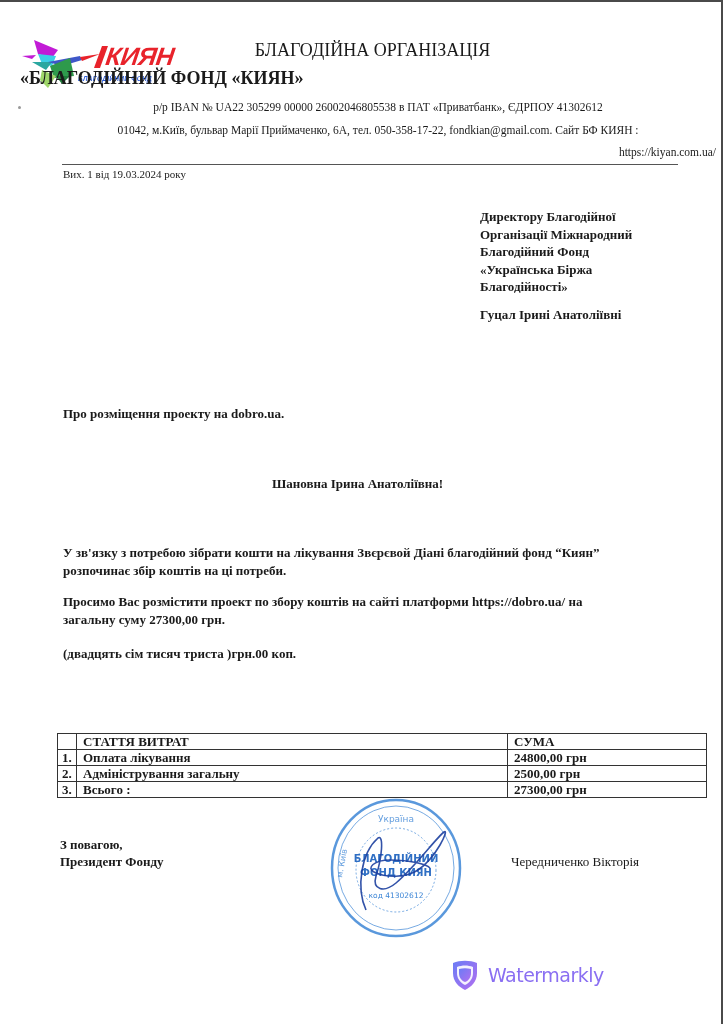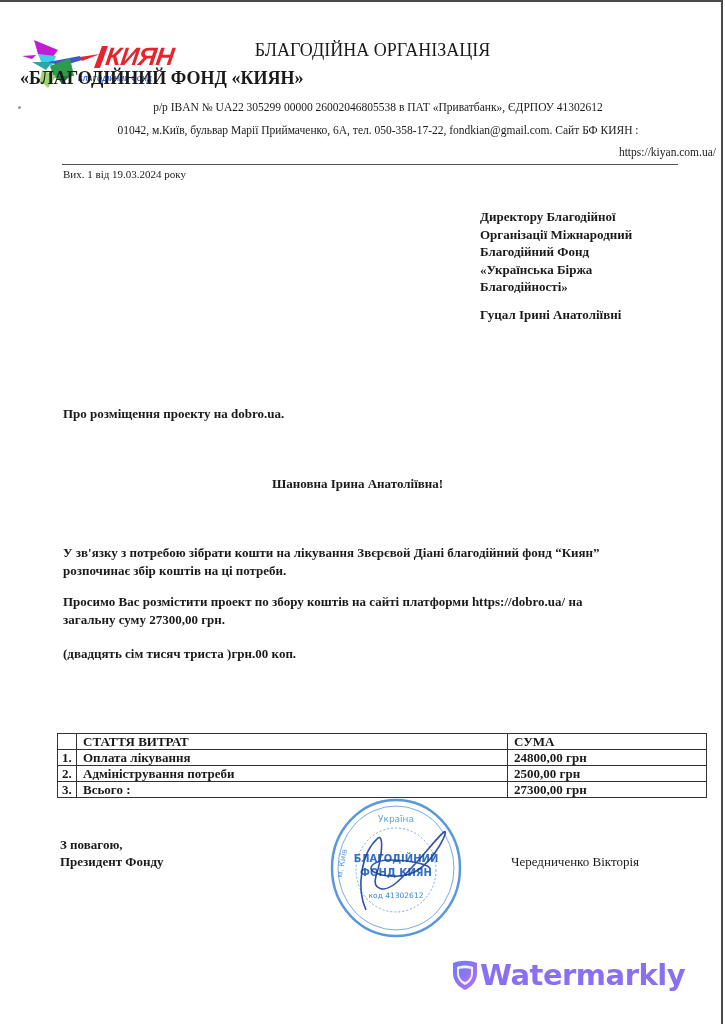--- a/index.html
+++ b/index.html
@@ -61,21 +61,21 @@
 
   .closing { left: 60px; top: 834px; font-weight: bold; font-size: 13px; line-height: 17px; }
   .signer { left: 511px; top: 852px; font-weight: normal; font-size: 13px; }
 
   
   .stamp { left: 326px; top: 796px; width: 140px; height: 140px; }
 
   
   .wm { left: 450px; top: 955px; height: 36px; display: flex; align-items: center; }
   .wm-text {
-    font-family: "DejaVu Sans", sans-serif; font-weight: bold; font-size: 29px; 
+    font-family: "DejaVu Sans", sans-serif; font-weight: normal; font-size: 19px; margin-left: 8px;
     color: #8a6ff2; letter-spacing: -0.5px;
   }
 </style>
 </head>
 <body>
 
 <div class="page">
 
   <div class="abs logo">
     <svg width="80" height="56" viewBox="0 0 80 56" style="position:absolute;left:0;top:0;">
@@ -132,21 +132,21 @@
       <td class="title-cell">СТАТТЯ ВИТРАТ</td>
       <td class="sum title-cell">СУМА</td>
     </tr>
     <tr>
       <td class="num">1.</td>
       <td>Оплата лікування</td>
       <td class="sum">24800,00 грн</td>
     </tr>
     <tr>
       <td class="num">2.</td>
-      <td>Адміністрування потреби</td>
+      <td>Адміністрування загальну</td>
       <td class="sum">2500,00 грн</td>
     </tr>
     <tr>
       <td class="num">3.</td>
       <td>Всього :</td>
       <td class="sum">27300,00 грн</td>
     </tr>
   </tbody>
     </table>
 

